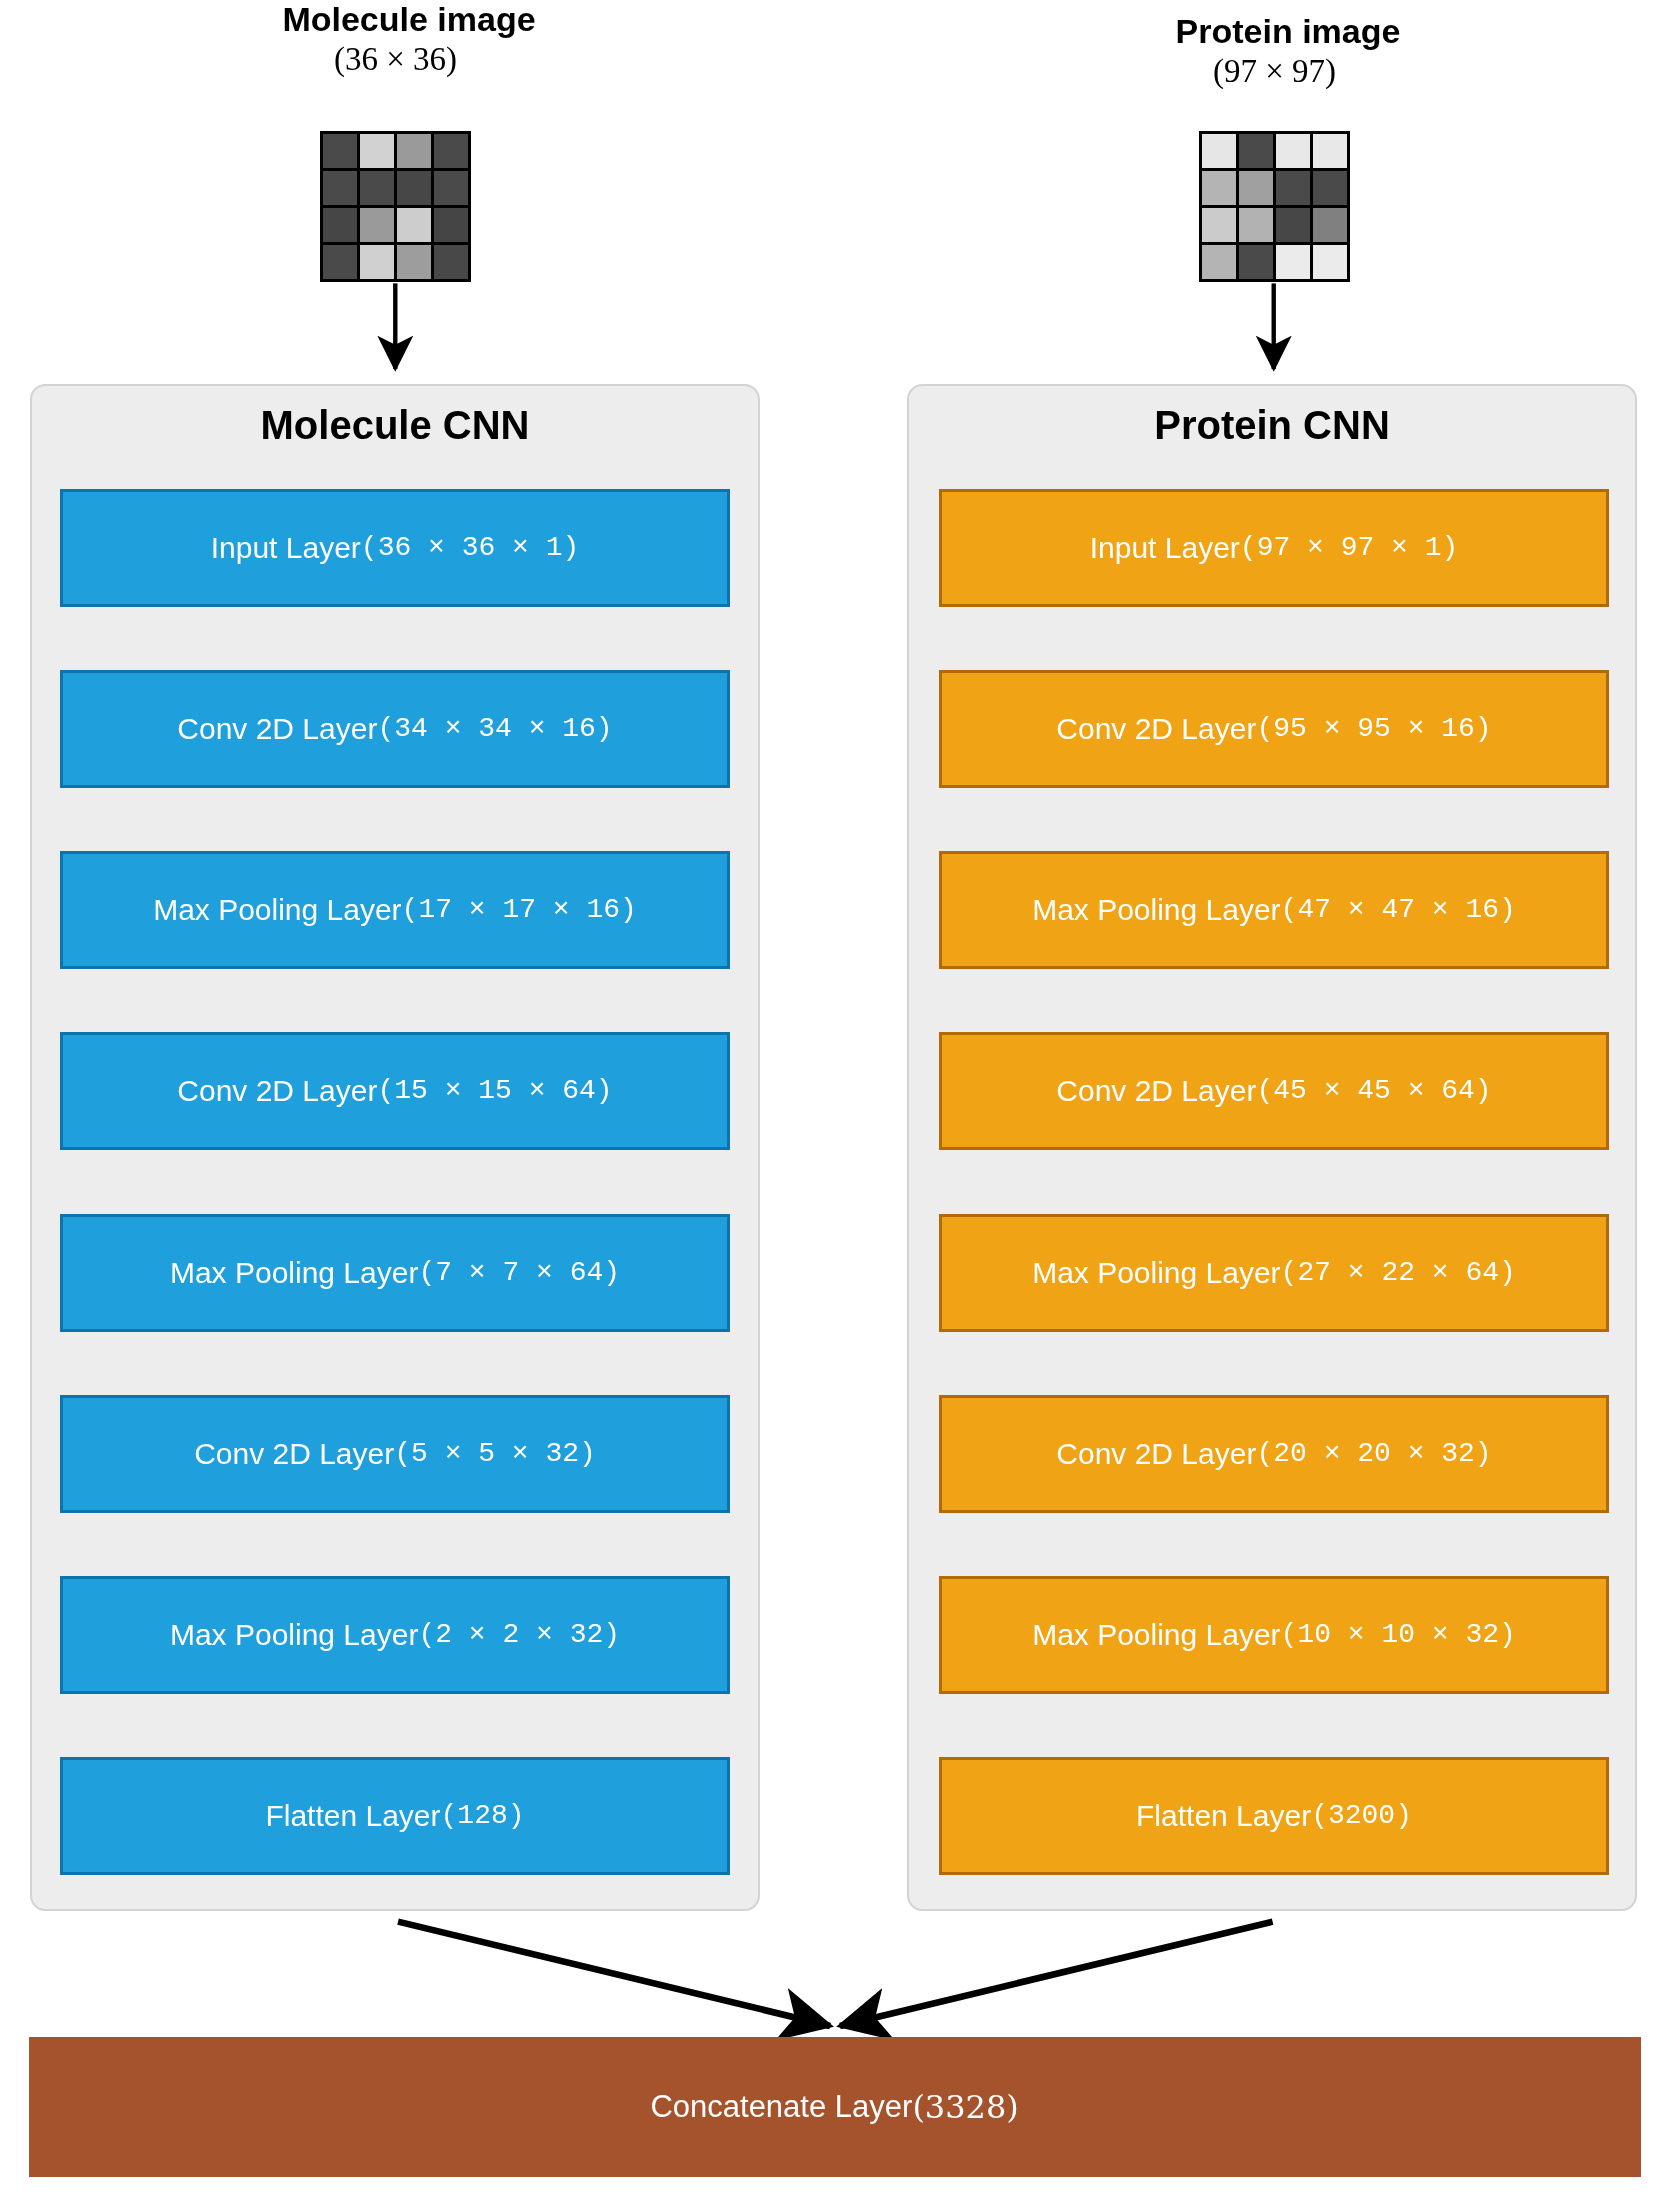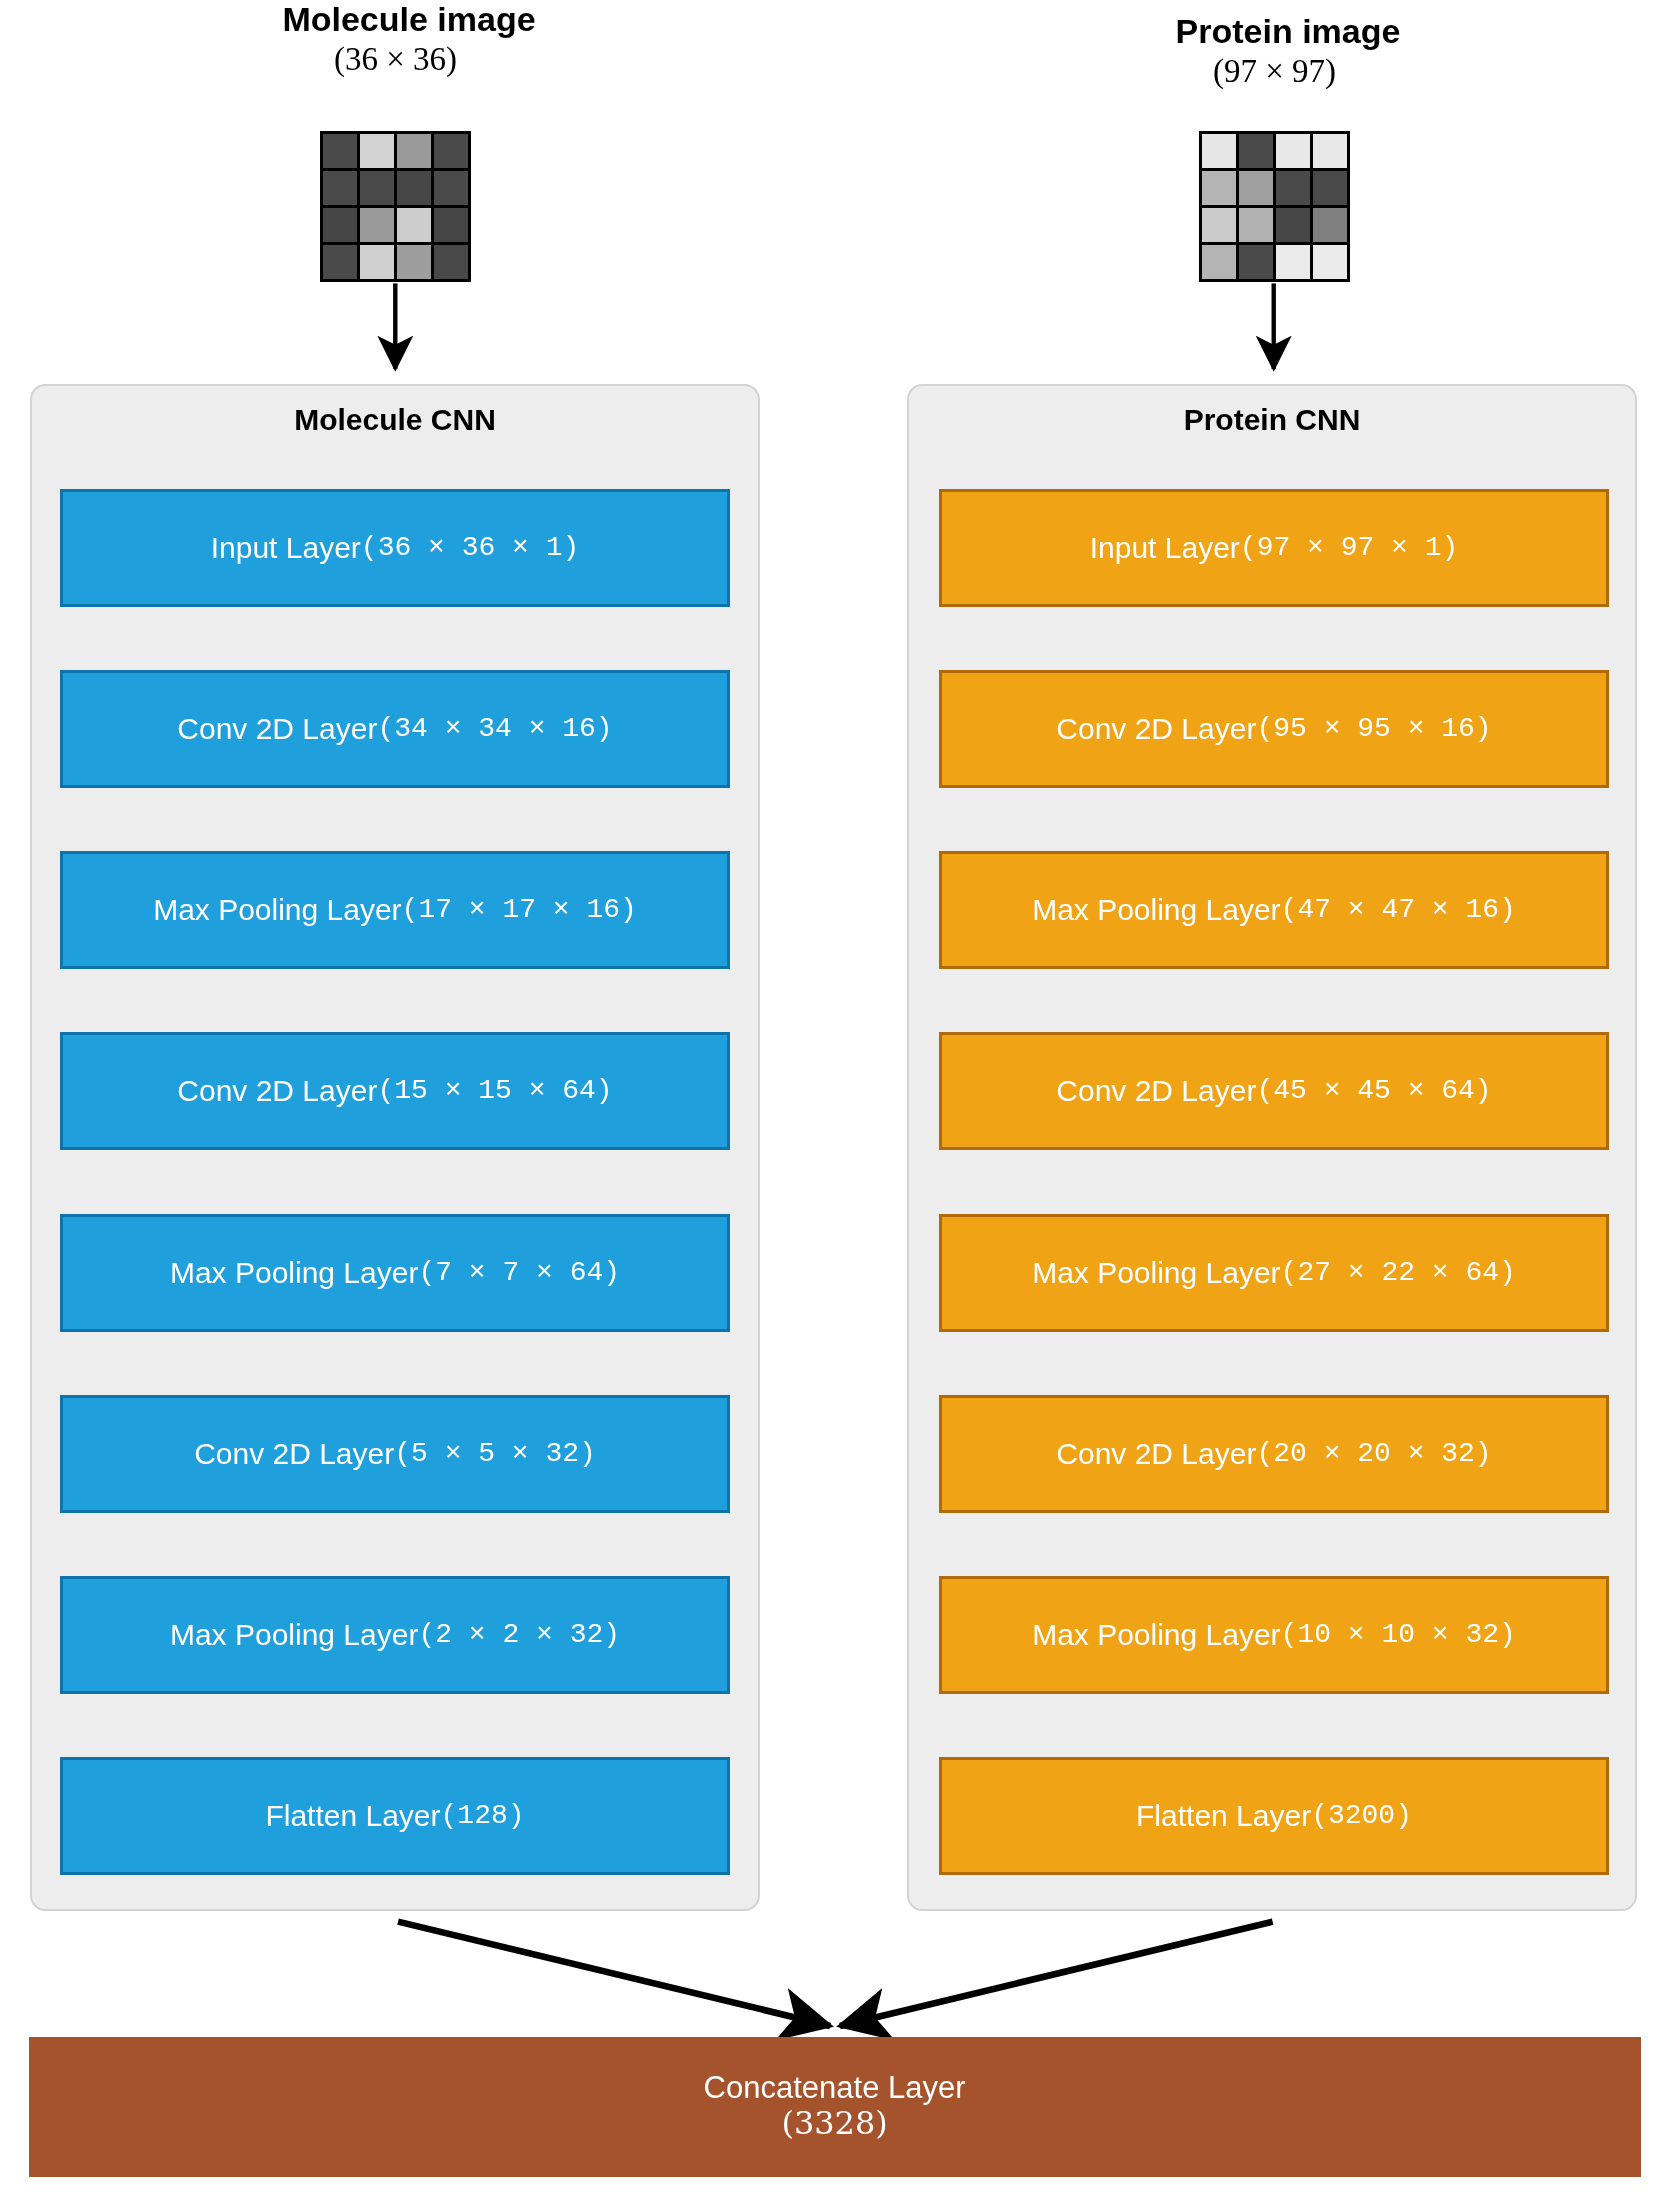--- a/index.html
+++ b/index.html
@@ -64,21 +64,21 @@
     background: #ededed;
     border: 2.7px solid #d3d3d3;
     border-radius: 15.4px;
     box-sizing: border-box;
   }
   .cnn-panel .panel-title {
     position: absolute;
     left: 0; right: 0;
     top: 16.5px;
     text-align: center;
-    font-size: 30px;
+    font-size: 40px;
     font-weight: bold;
     color: #000000;
     white-space: nowrap;
   }
 
   
   .layer {
     position: absolute;
     box-sizing: border-box;
     display: flex;
@@ -101,21 +101,21 @@
   }
   .layer.blue  { background: #1f9fdb; border: 3.8px solid #0e72ab; }
   .layer.orange{ background: #f0a314; border: 3.8px solid #b06b08; }
 
   
   .concat {
     position: absolute;
     background: #a5532c;
     box-sizing: border-box;
     display: flex;
-    flex-direction: column;
+    flex-direction: row;
     align-items: center;
     justify-content: center;
     color: #ffffff;
     text-align: left;
   }
   .concat .lname {
     font-size: 31px;
     line-height: 1.05;
     white-space: nowrap;
   }

